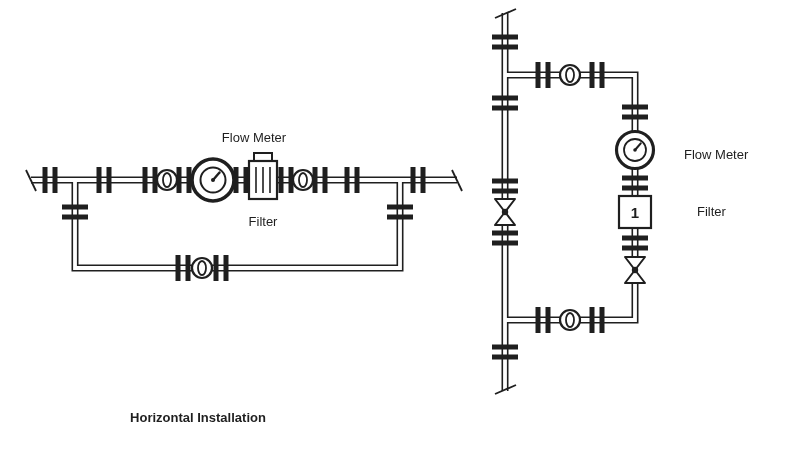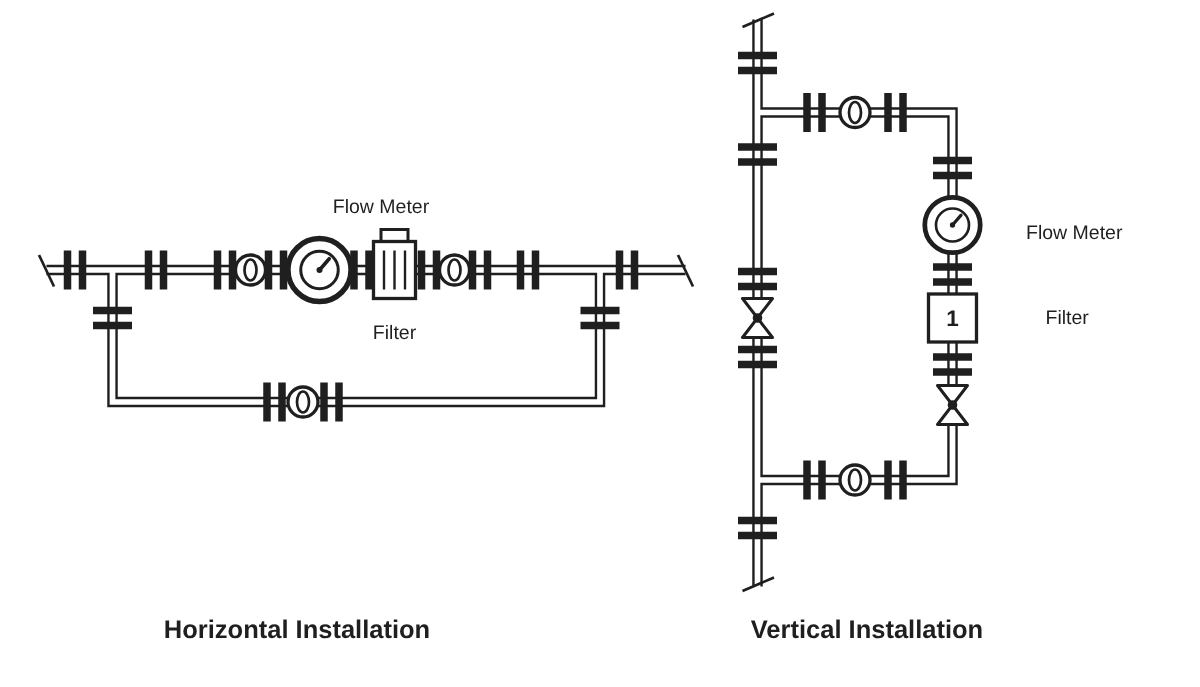--- a/index.html
+++ b/index.html
@@ -1,21 +1,21 @@
 <!DOCTYPE html>
 <html style="--line: #1f1f1f; --bg: #ffffff;"><head>
 <meta charset="utf-8">
 <style>
   :root { --line:#1f1f1f; --bg:#ffffff; }
   * { margin:0; padding:0; box-sizing:border-box; }
   html,body { width:800px; height:458px; background:var(--bg); font-family:"Liberation Sans", sans-serif; overflow:hidden; }
   .canvas { position:relative; width:800px; height:458px; background:var(--bg); }
   .canvas > svg { position:absolute; left:0; top:0; }
   .diagram-label { position:absolute; font-size:13px; color:var(--line); white-space:nowrap; }
-  .caption { position:absolute; font-size:17px; font-weight:bold; color:var(--line); text-align:center; width:240px; white-space:nowrap; }
+  .caption { position:absolute; font-size:13px; font-weight:bold; color:var(--line); text-align:center; width:240px; white-space:nowrap; }
 </style>
 </head>
 <body>
 
 <div class="canvas">
 
   <svg width="800" height="458" viewBox="0 0 800 458">
     <defs>
       <g id="flangeH">
         <rect x="-7.5" y="-13" width="5" height="26" fill="#1f1f1f"></rect>
@@ -128,15 +128,14 @@
   <div class="diagram-label" style="left:194px; top:130px; width:120px; text-align:center;">Flow Meter</div>
 
   <div class="diagram-label" style="left:213px; top:214px; width:100px; text-align:center;">Filter</div>
 
   <div class="diagram-label" style="left:684px; top:147px;">Flow Meter</div>
 
   <div class="diagram-label" style="left:697px; top:204px;">Filter</div>
 
   <div class="caption" style="left:78px; top:410px;">Horizontal Installation</div>
 
-  <div class="caption" style="left:458px; top:410px;">Vertical Installation</div>
 
 </div>
 
 </body></html>

